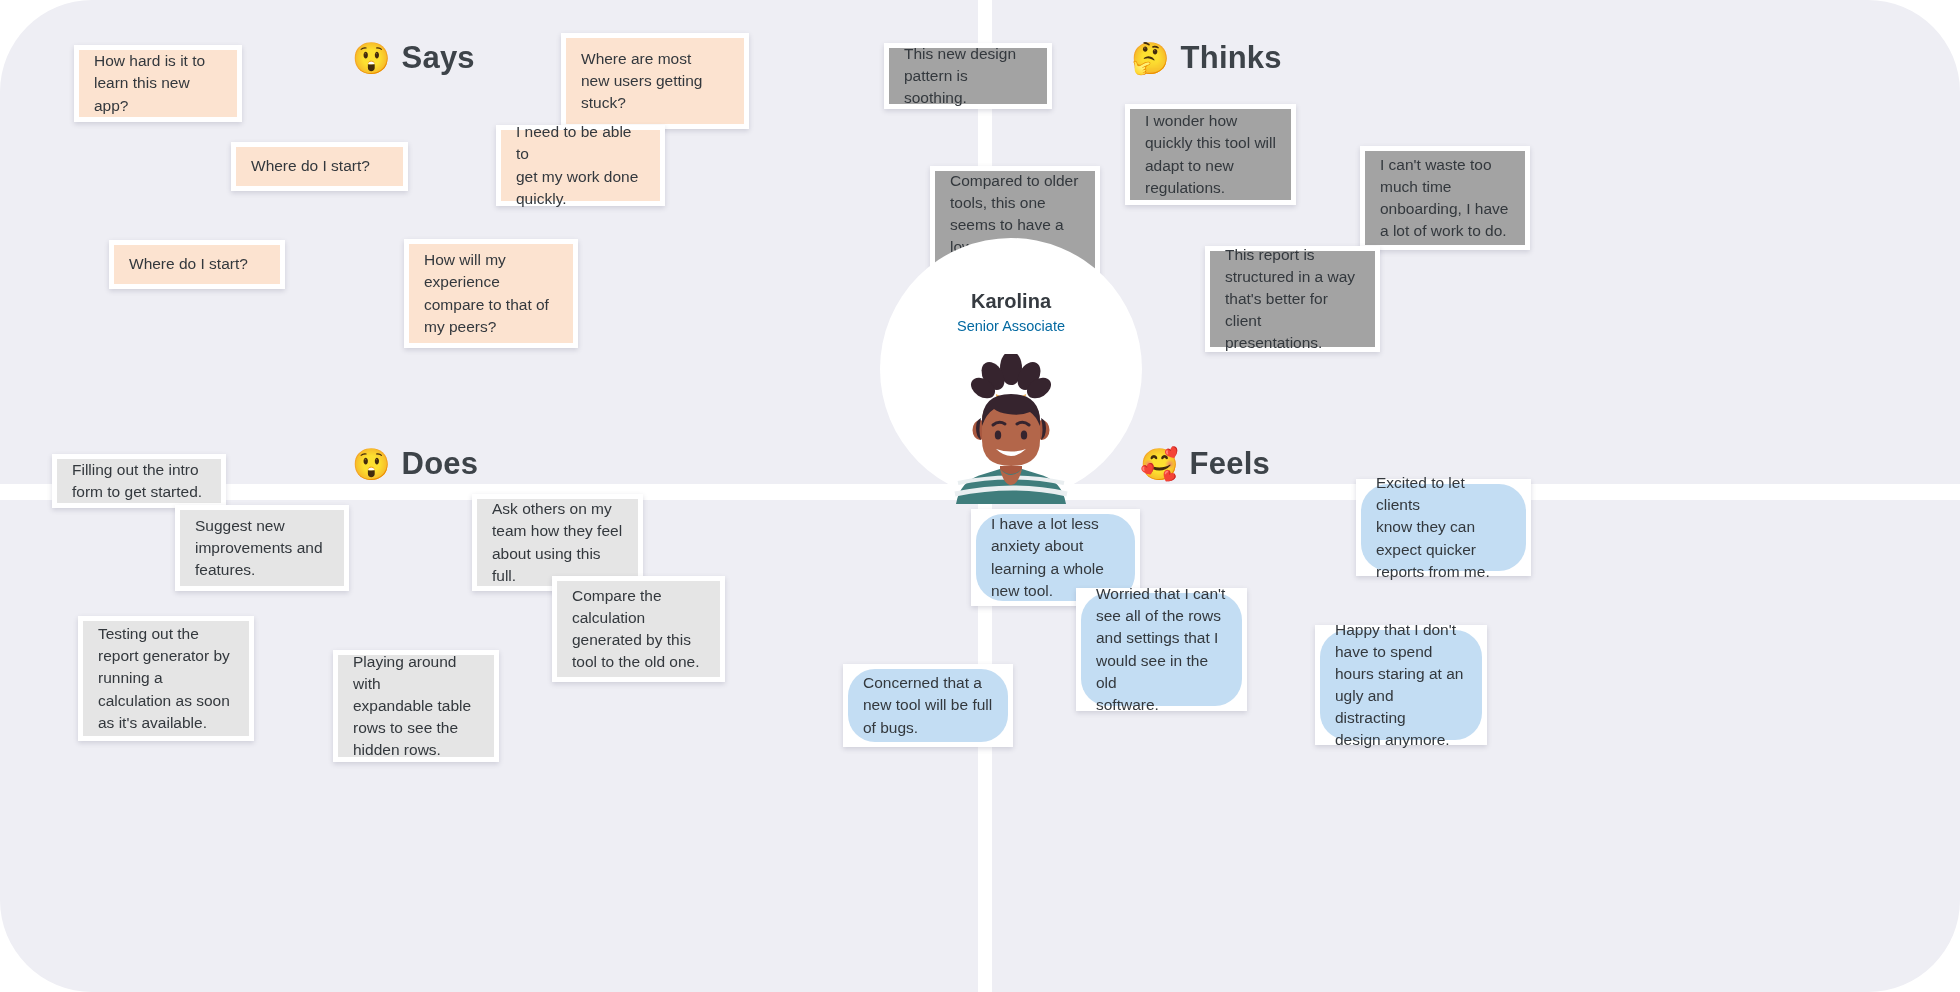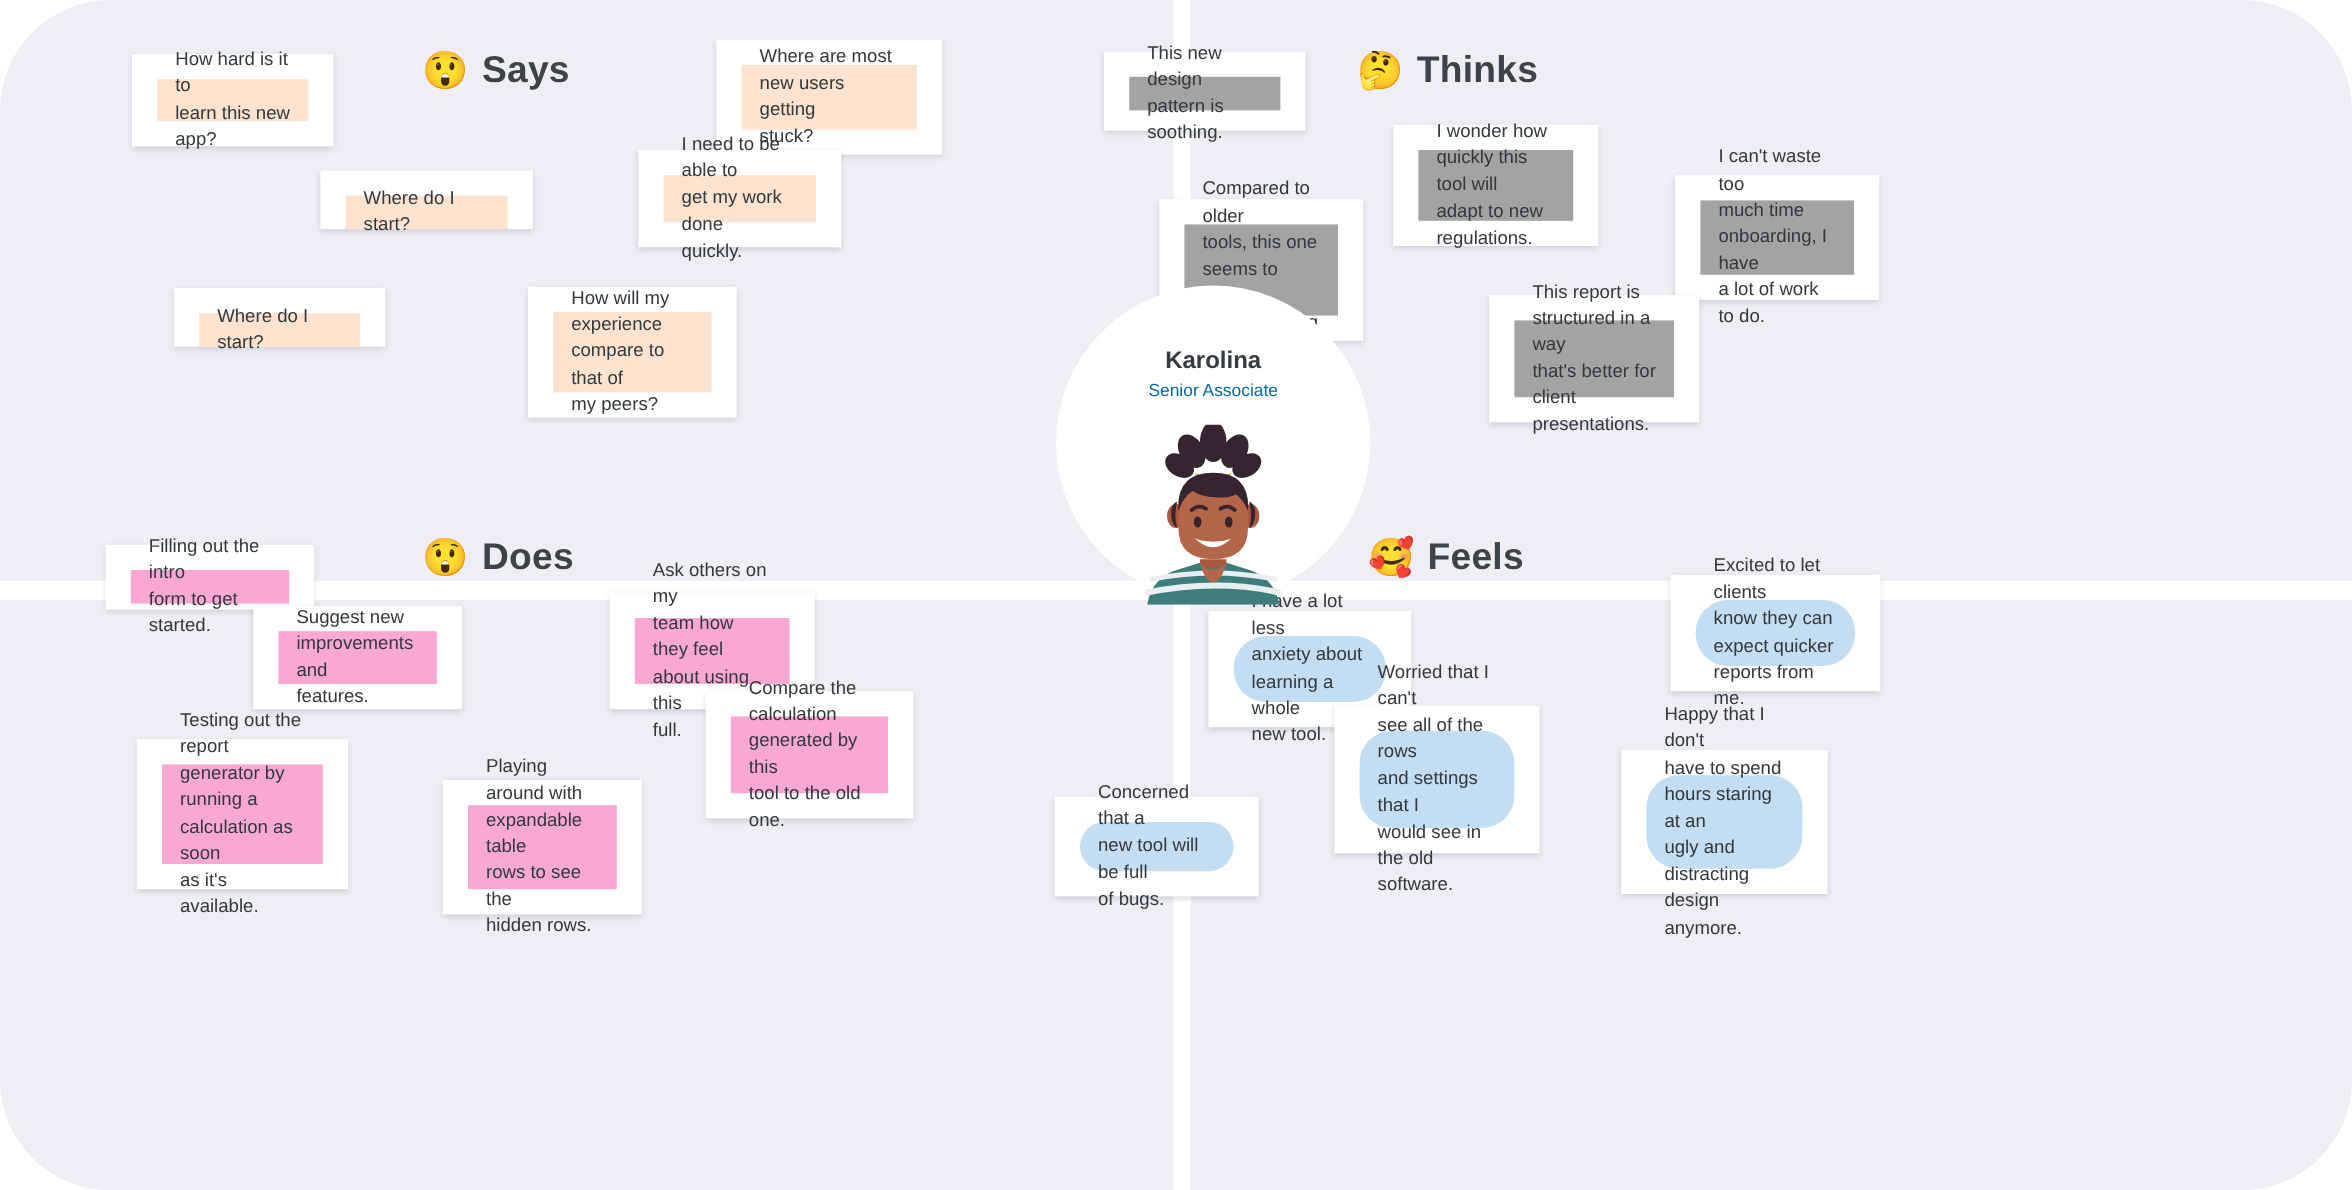--- a/index.html
+++ b/index.html
@@ -46,43 +46,42 @@
   }
   .hdr-says   { left: 352px;  top: 40px; }
   .hdr-thinks { left: 1131px; top: 40px; }
   .hdr-does   { left: 352px;  top: 446px; }
   .hdr-feels  { left: 1140px; top: 446px; }
 
   
   .note {
     position: absolute;
     background: #ffffff;
-    padding: 21px;
+    padding: 5px;
     box-shadow: 0 2px 5px rgba(80,80,110,0.20);
     z-index: 10;
-    margin-left: 36px;
   }
   .note .inner {
     width: 100%;
     height: 100%;
     padding: 14px 15px;
     display: flex;
     flex-direction: column;
     justify-content: center;
   }
   .note .txt {
     font-size: 15.5px;
     line-height: 1.43;
     color: #33383d;
     white-space: pre-line;
   }
 
   .c-says   .inner { background: #fce3d0; }
   .c-thinks .inner { background: #a3a3a3; }
-  .c-does   .inner { background: #f9a8d4; }
+  .c-does   .inner { background: #e5e5e5; }
   .c-feels  .inner { background: #c3ddf3; border-radius: 27px; }
 
   
   #persona {
     position: absolute;
     left: 880px; top: 238px;
     width: 262px; height: 262px;
     z-index: 40;
   }
   #persona .circle {

